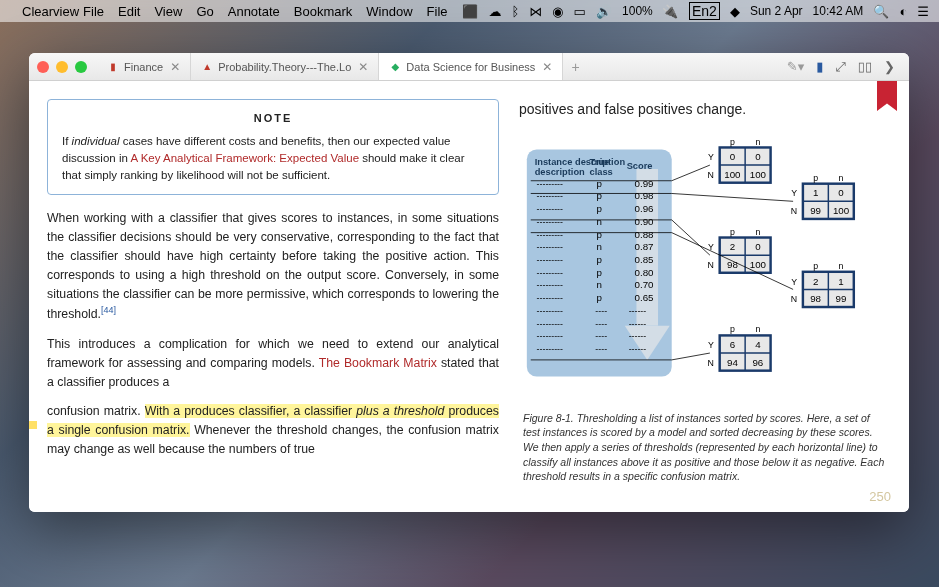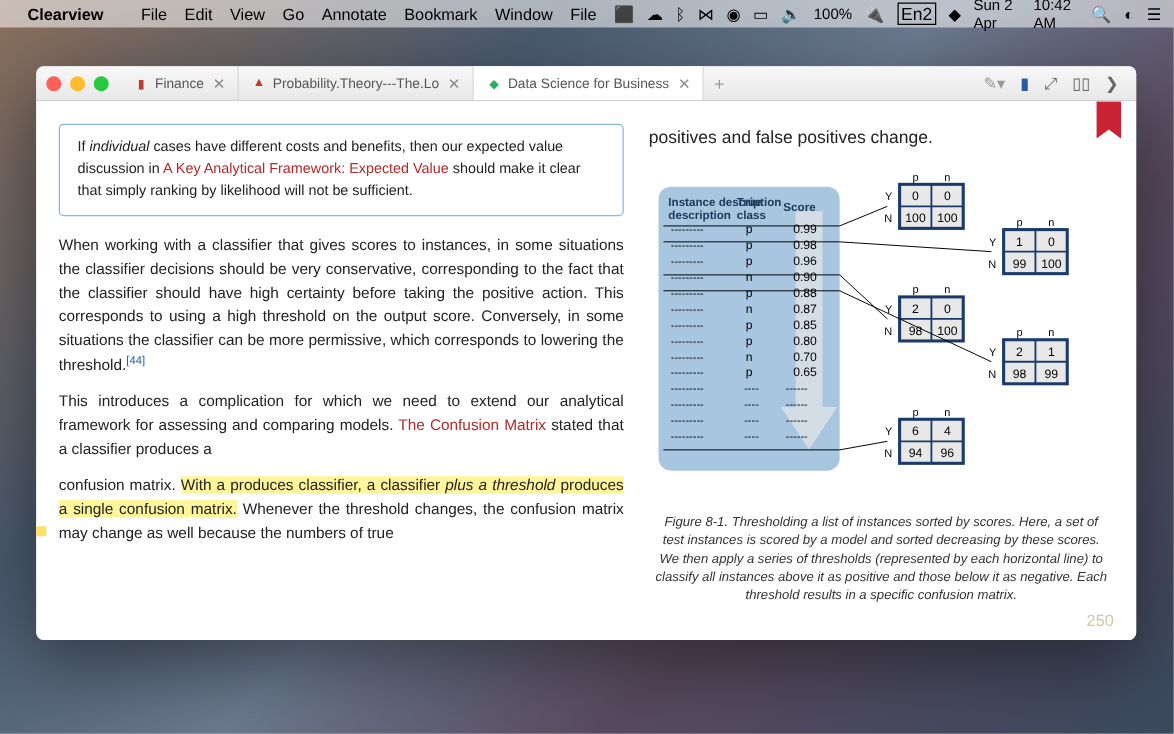--- a/index.html
+++ b/index.html
@@ -1,19 +1,19 @@
 <!DOCTYPE html>
 <html><head>
 <meta charset="utf-8">
 <style>
 *{margin:0;padding:0;box-sizing:border-box;font-family:-apple-system,BlinkMacSystemFont,"Helvetica Neue",sans-serif}
 body{width:939px;height:587px;background:linear-gradient(135deg,#8b6f5c 0%,#4a5a6f 30%,#6b7a8f 50%,#5a4a5f 70%,#3a4a5f 100%);overflow:hidden;position:relative}
 .menubar{height:22px;background:rgba(255,255,255,.55);backdrop-filter:blur(20px);display:flex;align-items:center;padding:0 10px;font-size:13px;color:#000}
 .menubar .apple{margin-right:12px;font-size:14px}
-.menubar .appname{font-weight:700;margin-right:30px}
+.menubar .appname{font-weight:400;margin-right:4px}
 .menubar .menu-item{margin-right:14px;cursor:default}
 .menubar .right{margin-left:auto;display:flex;align-items:center;gap:10px;font-size:12px}
 .menubar .right .ico{font-size:13px}
 .window{position:absolute;left:29px;top:53px;width:880px;height:459px;background:#fff;border-radius:6px;box-shadow:0 20px 60px rgba(0,0,0,.45);overflow:hidden;display:flex;flex-direction:column}
 .titlebar{height:28px;background:linear-gradient(#f7f7f7,#e8e8e8);border-bottom:1px solid #d0d0d0;display:flex;align-items:center;padding:0 8px}
 .traffic{display:flex;gap:7px;margin-right:10px}
 .traffic .dot{width:12px;height:12px;border-radius:50%}
 .traffic .r{background:#ff5f57}
 .traffic .y{background:#ffbd2e}
 .traffic .g{background:#28c940}
@@ -35,21 +35,21 @@
 .notebox em{font-style:italic}
 .notebox .rlink{color:#b02a2a}
 .bodytext{font-size:12.3px;line-height:1.55;margin-bottom:10px;text-align:justify}
 .bodytext .rref{color:#b02a2a}
 .bodytext .fnref{color:#2a5aa0;font-size:9px;vertical-align:super}
 .bodytext .hl{background:#fff59b}
 .bodytext em{font-style:italic}
 .hlmark{position:absolute;left:0;width:8px;height:8px;background:#ffe066;top:340px}
 .fig-title{font-size:14px;margin-bottom:8px}
 .figure{width:100%;height:270px}
-.figcap{font-size:10.5px;font-style:italic;text-align:center;line-height:1.4;color:#333;margin-top:8px;padding:0 4px}
+.figcap{font-size:10.5px;font-style:italic;line-height:1.4;color:#333;margin-top:8px;padding:0 4px}
 .pagenum{position:absolute;right:18px;bottom:8px;color:#d4c7a0;font-size:13px}
 svg text{font-family:inherit}
 </style>
 </head>
 <body>
 
 <div class="menubar">
   <span class="apple"></span>
   <span class="appname">Clearview</span>
   <span class="menu-item">File</span>
@@ -113,31 +113,32 @@
       <span class="ico">❯</span>
     </div>
   </div>
 
   <div class="content">
     <div class="bookmark-ribbon"></div>
     <div class="hlmark"></div>
 
     <div class="col left">
       <div class="notebox">
+        <div class="note-title">NOTE</div>
         <div>
           <span>If </span><em>individual</em><span> cases have different costs and benefits, then our expected value discussion in </span><span class="rlink">A Key Analytical Framework: Expected Value</span><span> should make it clear that simply ranking by likelihood will not be sufficient.</span>
         </div>
       </div>
 
       <div class="bodytext">
         <span>When working with a classifier that gives scores to instances, in some situations the classifier decisions should be very conservative, corresponding to the fact that the classifier should have high certainty before taking the positive action. This corresponds to using a high threshold on the output score. Conversely, in some situations the classifier can be more permissive, which corresponds to lowering the threshold.</span><span class="fnref">[44]</span>
       </div>
 
       <div class="bodytext">
-        <span>This introduces a complication for which we need to extend our analytical framework for assessing and comparing models. </span><span class="rref">The Confusion Matrix</span><span> stated that a classifier produces a</span>
+        <span>This introduces a complication for which we need to extend our analytical framework for assessing and comparing models. </span><span class="rref">The Bookmark Matrix</span><span> stated that a classifier produces a</span>
       </div>
 
       <div class="bodytext">
         <span>confusion matrix. </span><span class="hl"><span>With a produces classifier, a classifier </span><em>plus a threshold</em><span> produces a single confusion matrix.</span></span><span> Whenever the threshold changes, the confusion matrix may change as well because the numbers of true</span>
       </div>
     </div>
 
     <div class="col right">
       <div class="fig-title">positives and false positives change.</div>
 

